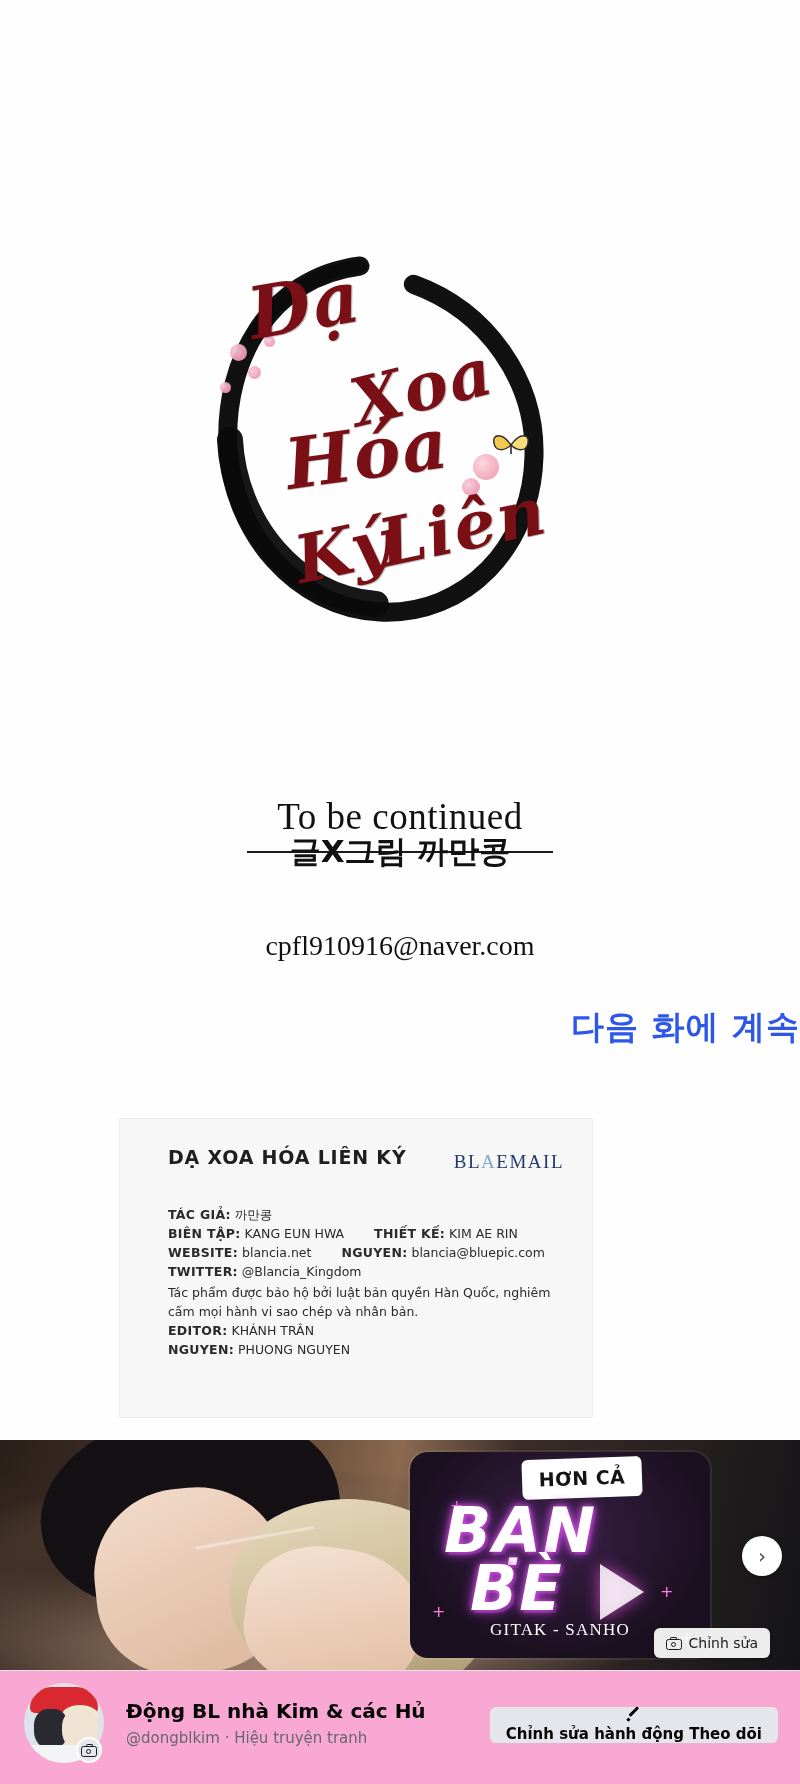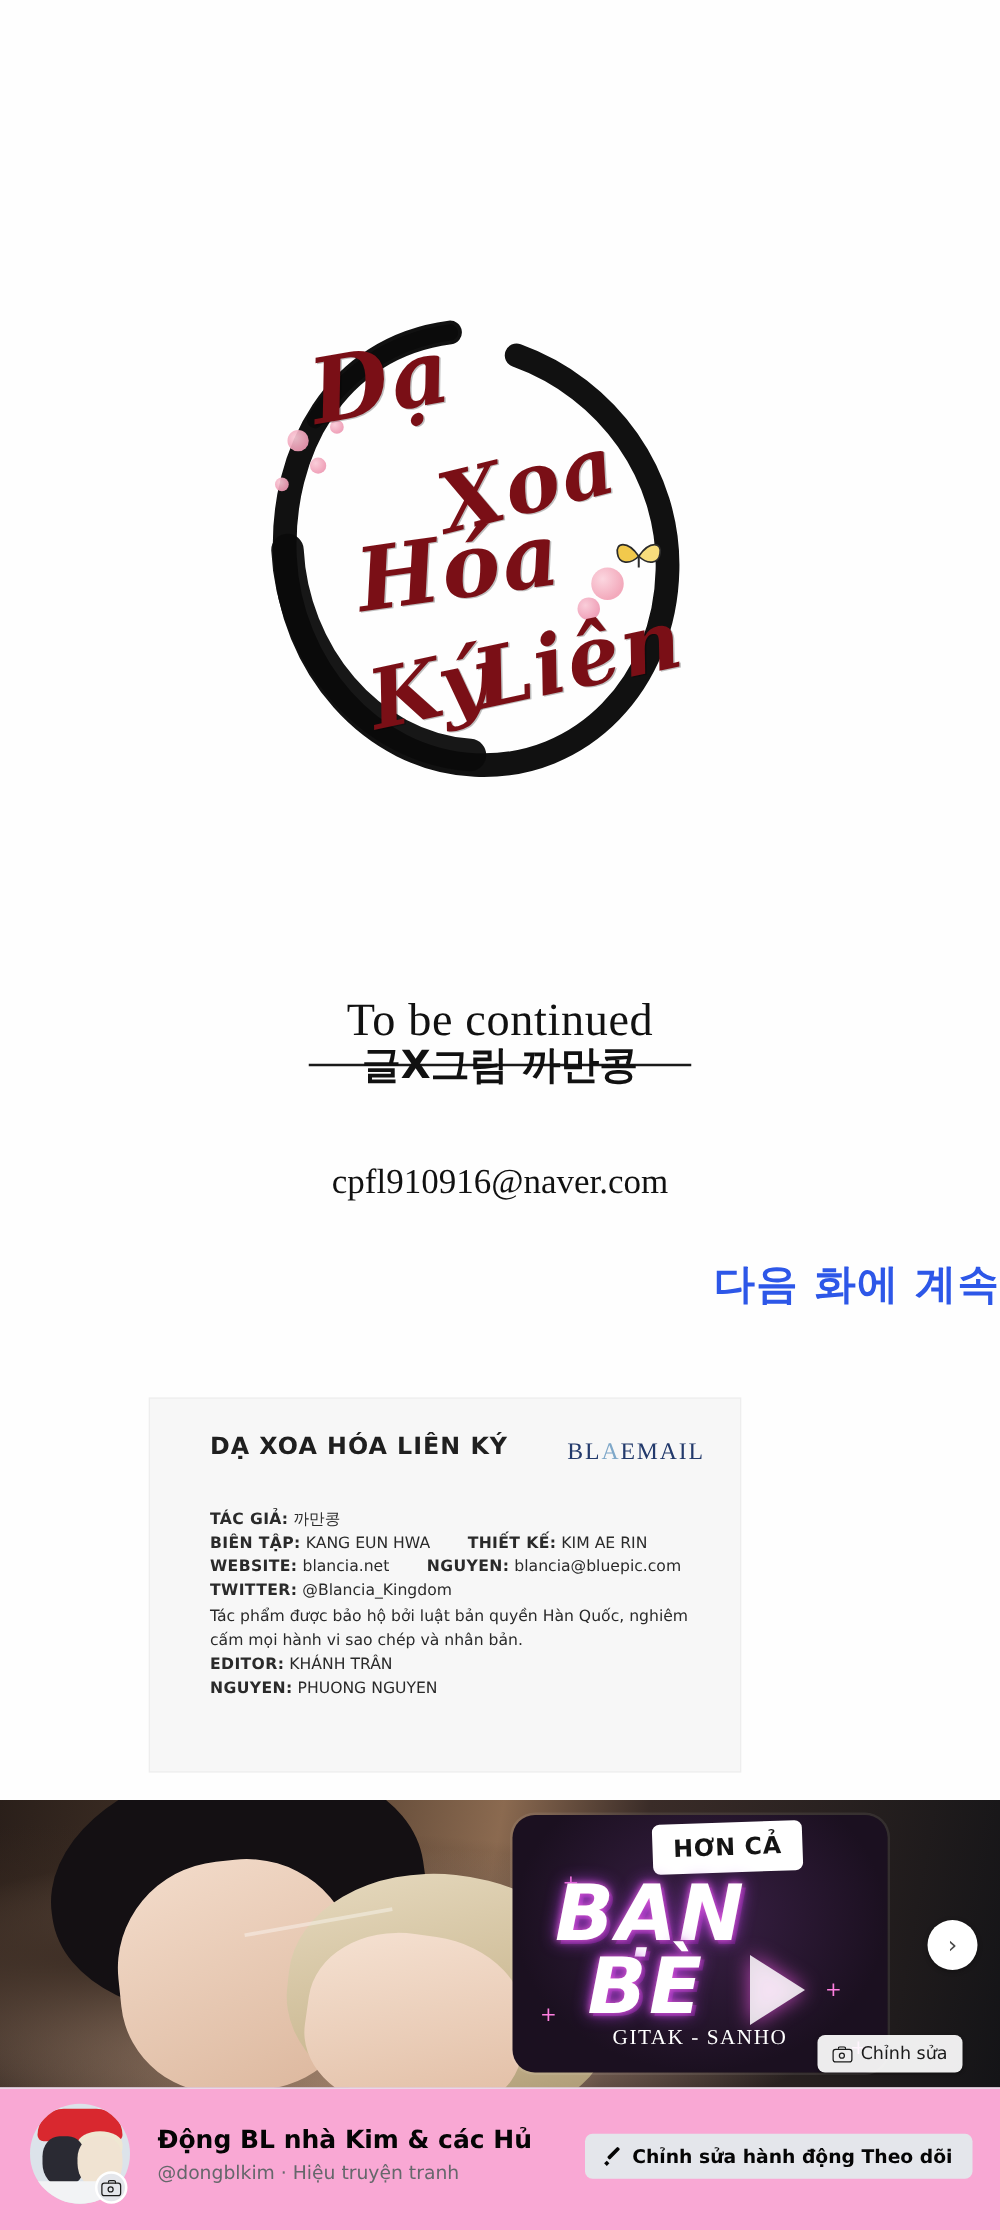--- a/index.html
+++ b/index.html
@@ -422,20 +422,21 @@
     border: none;
     border-radius: 6px;
     display: flex;
     align-items: center;
     gap: 8px;
     font-family: "DejaVu Sans", sans-serif;
     font-size: 15px;
     font-weight: bold;
     color: #050505;
     cursor: pointer;
+    flex-direction: column;
   }
   .pencil {
     width: 14px; height: 14px; position: relative; display: inline-block;
   }
   .pencil:before {
     content: ""; position: absolute; left: 1px; top: 3px;
     width: 12px; height: 3.4px; background: #050505;
     transform: rotate(-45deg); border-radius: 1px;
   }
   .pencil:after {

